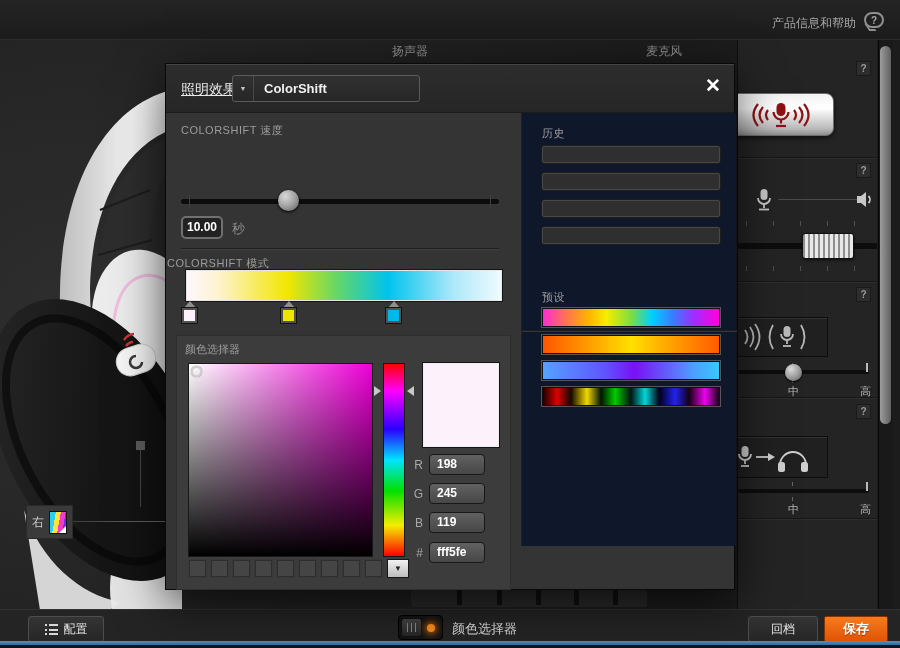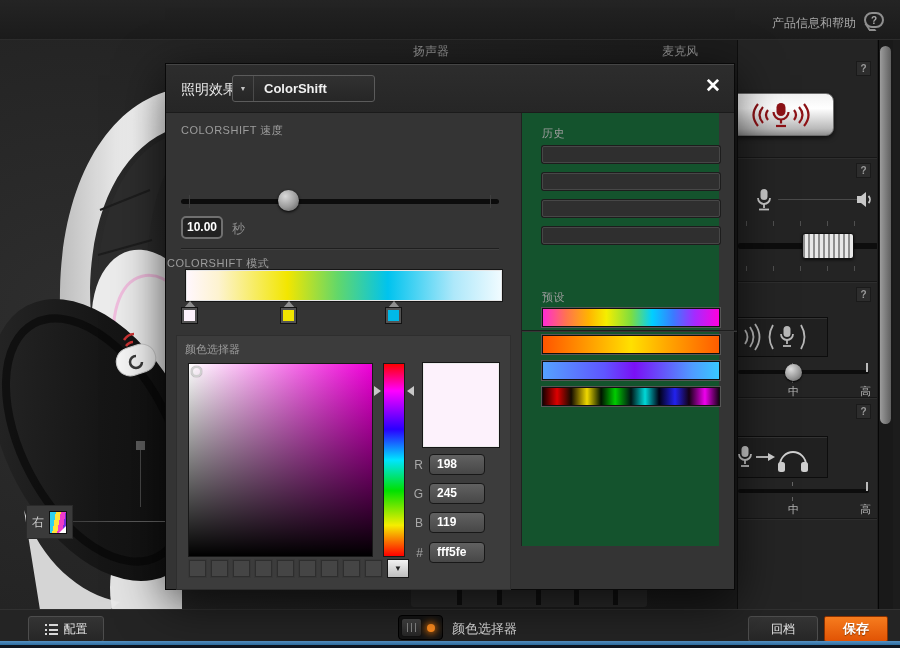--- a/index.html
+++ b/index.html
@@ -77,30 +77,30 @@
     box-shadow:0 0 7px 2px rgba(255,130,10,.75);}
   .live-label{left:452px;top:620px;font-size:13px;color:#dcdcdc;}
   .blue-line{left:0;top:641px;width:900px;height:4px;background:linear-gradient(#5490c2,#2e6da0);}
   .blue-line2{left:0;top:645px;width:900px;height:3px;background:#0d1520;}
 
   
   .dialog{left:165px;top:63px;width:570px;height:527px;background:#343434;border:1px solid #090909;
     box-shadow:0 12px 45px rgba(0,0,0,.7);z-index:10;}
   .dlg-header{position:absolute;left:0;top:0;width:100%;height:49px;background:linear-gradient(#2d2d2d,#262626);
     border-bottom:1px solid #1b1b1b;box-shadow:inset 0 1px 0 #454545;}
-  .dlg-title{position:absolute;left:15px;top:17px;font-size:14px;color:#e9e9e9;}
-  .effect-dd{position:absolute;left:66px;top:11px;width:143px;height:27px;background:linear-gradient(#313131,#262626);
+  .dlg-title{position:absolute;left:15px;top:17px;font-size:14px;color:#e9e9e9;text-decoration:underline;}
+  .effect-dd{position:absolute;left:66px;top:11px;width:188px;height:27px;background:linear-gradient(#313131,#262626);
     border:1px solid #5b5b5b;border-radius:3px;display:flex;align-items:center;cursor:pointer;}
   .effect-dd .caret-cell{width:21px;height:100%;border-right:1px solid #4a4a4a;display:flex;align-items:center;justify-content:center;
     color:#c4c4c4;font-size:7px;}
   .effect-dd .dd-value{padding-left:10px;font-size:13px;font-weight:bold;color:#f0f0f0;}
   .dlg-close{position:absolute;right:13px;top:12px;font-size:19px;font-weight:bold;color:#fff;cursor:pointer;line-height:1;}
 
   .dlg-left{position:absolute;left:0;top:49px;width:355px;height:433px;}
-  .dlg-right{position:absolute;left:355px;top:49px;width:198px;height:433px;background:#14532d;border-left:1px solid #212121;}
+  .dlg-right{position:absolute;left:355px;top:49px;width:215px;height:433px;background:#0f172a;border-left:1px solid #212121;}
   .sec-label{position:absolute;font-size:11px;color:#9c9c9c;letter-spacing:.5px;}
 
   .speed-track{position:absolute;left:15px;top:86px;width:318px;height:5px;background:#0c0c0c;border-radius:3px;}
   .speed-track::before,.speed-track::after{content:"";position:absolute;top:-4px;width:1px;height:13px;background:#3f3f3f;}
   .speed-track::before{left:8px;} .speed-track::after{right:8px;}
   .speed-handle{position:absolute;left:112px;top:77px;width:21px;height:21px;border-radius:50%;
     background:radial-gradient(circle at 35% 30%,#d9d9d9,#9b9b9b 55%,#595959);box-shadow:0 1px 3px #000;cursor:grab;}
   .speed-input{position:absolute;left:15px;top:103px;width:42px;height:23px;background:#222;border:2px solid #707070;border-radius:5px;
     color:#fff;font-size:12px;font-weight:bold;text-align:center;line-height:19px;}
   .speed-unit{position:absolute;left:66px;top:107px;font-size:13px;color:#8f8f8f;}
@@ -141,22 +141,22 @@
   svg{display:block;}
 </style>
 </head>
 <body>
 
 <div id="stage">
 
   <div class="abs header"></div>
   <div class="abs help-label">产品信息和帮助</div>
   <div class="abs help-bubble">?</div>
-  <div class="abs tab" style="left:413px;font-family:Liberation Serif, serif;">扬声器</div>
-  <div class="abs tab" style="left:662px;">麦克风</div>
+  <div class="abs tab" style="left:392px;font-family:Liberation Serif, serif;">扬声器</div>
+  <div class="abs tab" style="left:646px;">麦克风</div>
 
   <div class="abs hp-wrap">
     <svg width="182" height="570" viewBox="0 0 182 570">
       <defs>
         <linearGradient id="cushg" x1="0" y1="0" x2="1" y2="1">
           <stop offset="0" stop-color="#2a2a2a"></stop>
             <stop offset=".5" stop-color="#161616"></stop>
             <stop offset="1" stop-color="#0c0c0c"></stop>
         </linearGradient>
         <linearGradient id="bandg" x1="0" y1="0" x2="1" y2="0">

